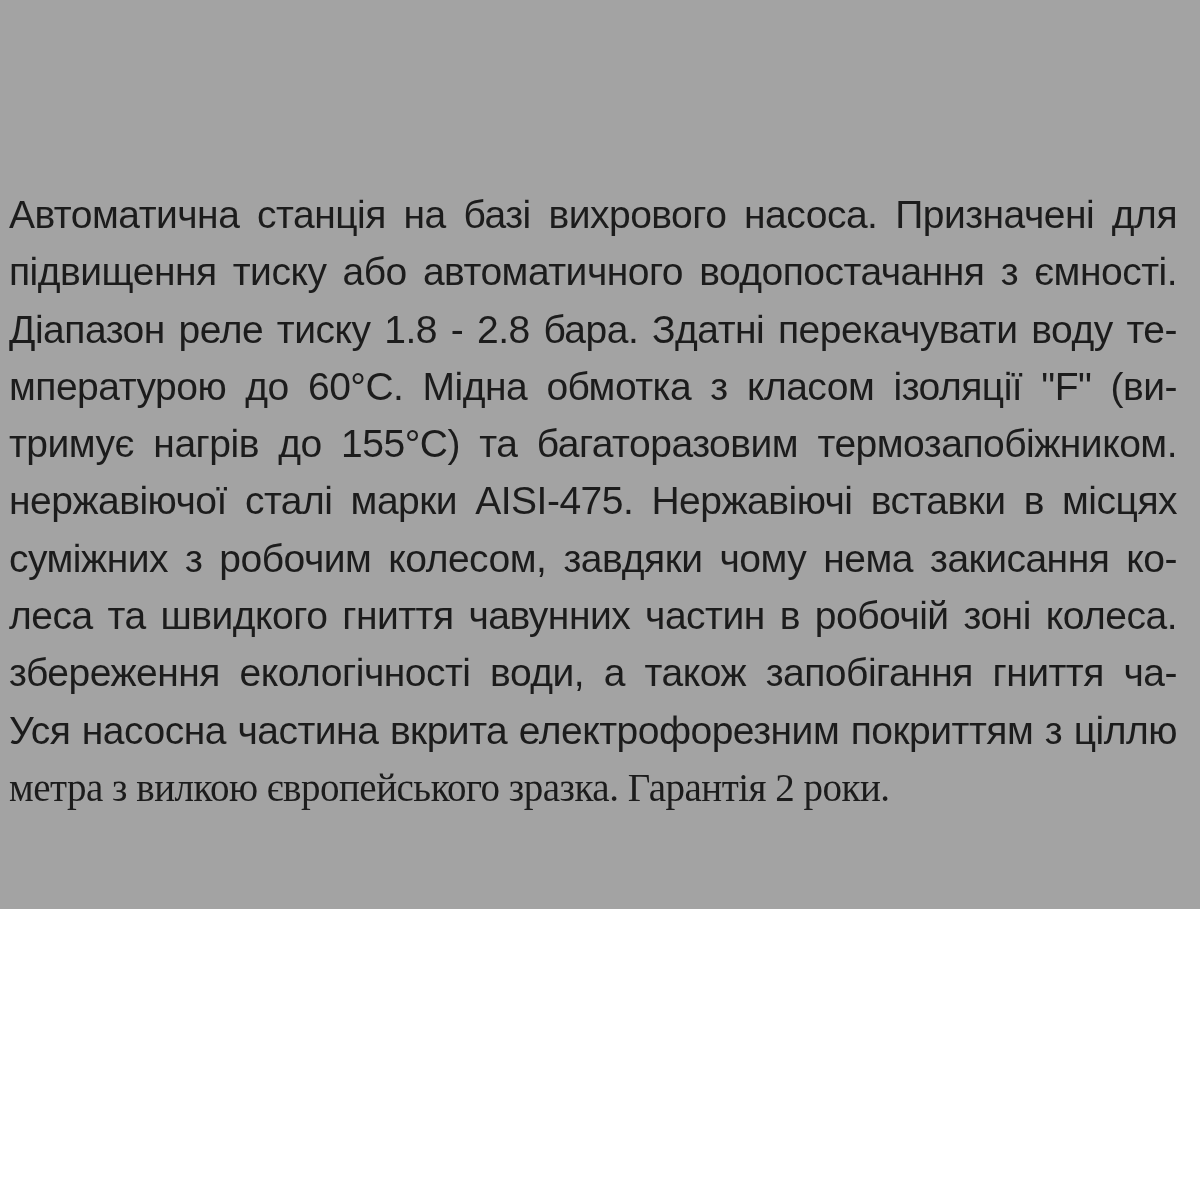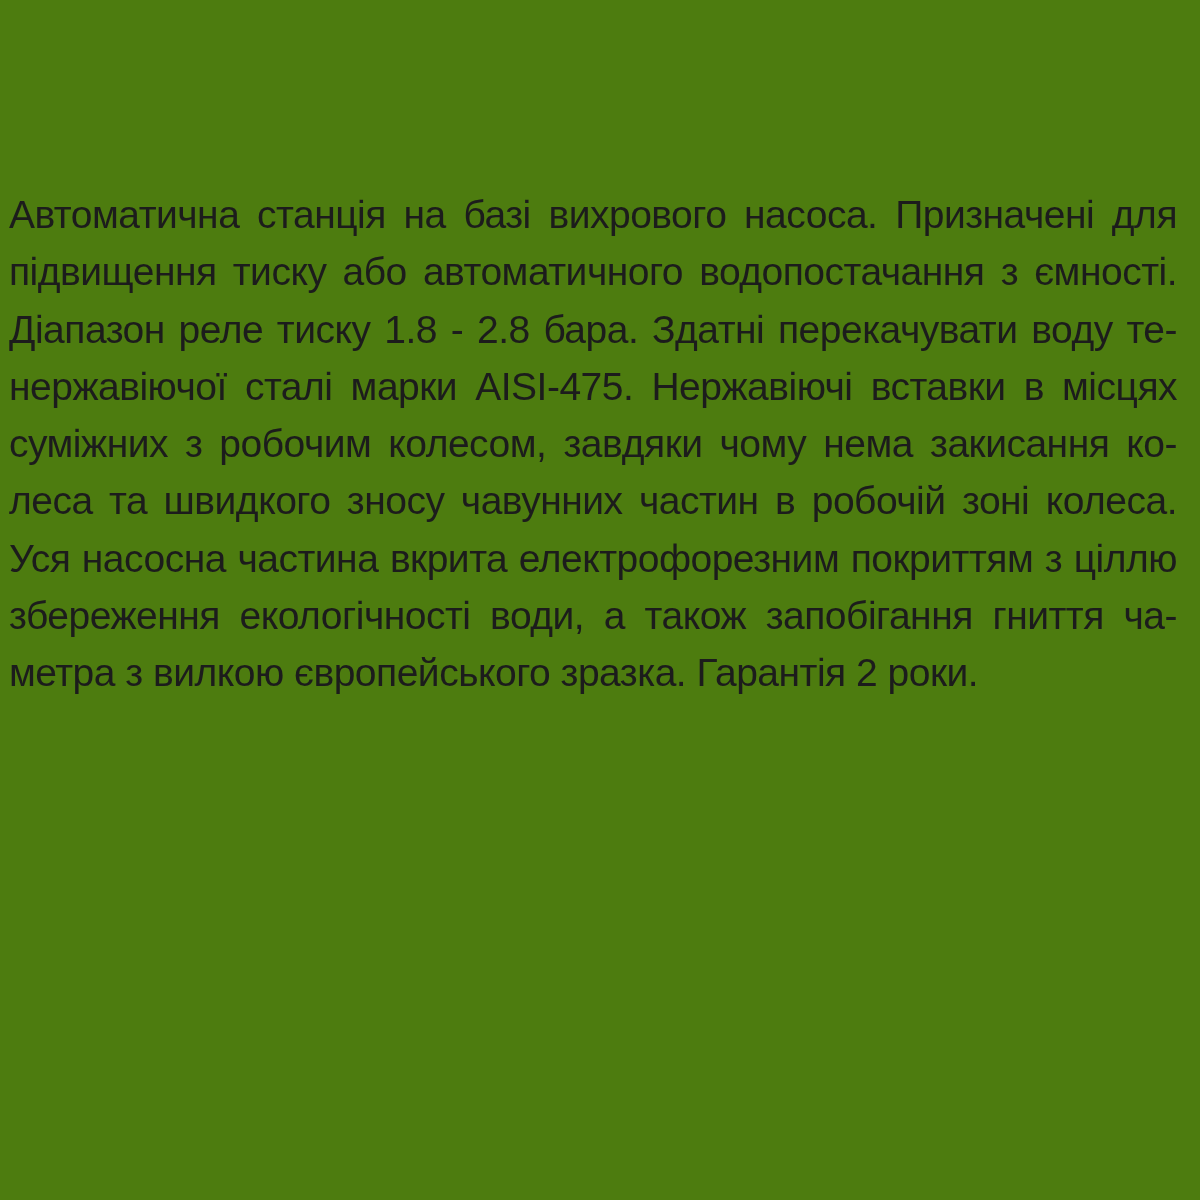--- a/index.html
+++ b/index.html
@@ -6,22 +6,22 @@
     margin: 0;
     padding: 0;
     background: #ffffff;
     width: 1200px;
     height: 1200px;
     overflow: hidden;
   }
   .page {
     position: relative;
     width: 1200px;
-    height: 1200px;
-    background: #4d7c0f;
+    height: 909px;
+    background: #a3a3a3;
     font-family: "Liberation Sans", "DejaVu Sans", sans-serif;
     color: #1c1c1c;
   }
   .text-block {
     position: absolute;
     left: 9px;
     top: 186px;
     width: 1168px;
   }
   .text-line {
@@ -30,30 +30,33 @@
     letter-spacing: -0.5px;
     white-space: nowrap;
     text-align: justify;
     text-align-last: justify;
     color: #1c1c1c;
   }
   .text-line.last {
     text-align: left;
     text-align-last: left;
     white-space: normal;
+    font-family: Liberation Serif, serif;
   }
 </style>
 </head>
 <body>
 
 <div class="page">
   <div class="text-block">
       <div class="text-line">Автоматична станція на базі вихрового насоса. Призначені для</div>
       <div class="text-line">підвищення тиску або автоматичного водопостачання з ємності.</div>
       <div class="text-line">Діапазон реле тиску 1.8 - 2.8 бара. Здатні перекачувати воду те-</div>
+      <div class="text-line">мпературою до 60°C.  Мідна обмотка з класом ізоляції "F" (ви-</div>
+      <div class="text-line">тримує нагрів до 155°C) та багаторазовим термозапобіжником.</div>
       <div class="text-line">нержавіючої сталі марки AISI-475. Нержавіючі вставки в місцях</div>
       <div class="text-line">суміжних з робочим колесом, завдяки чому нема закисання ко-</div>
-      <div class="text-line">леса та швидкого зносу чавунних частин в робочій зоні колеса.</div>
+      <div class="text-line">леса та швидкого гниття чавунних частин в робочій зоні колеса.</div>
+      <div class="text-line">збереження екологічності води, а також запобігання гниття ча-</div>
       <div class="text-line">Уся насосна частина вкрита електрофорезним покриттям з ціллю</div>
-      <div class="text-line">збереження екологічності води, а також запобігання гниття ча-</div>
       <div class="text-line last">метра з вилкою європейського зразка. Гарантія 2 роки.</div>
     </div>
 </div>
 
 </body></html>

